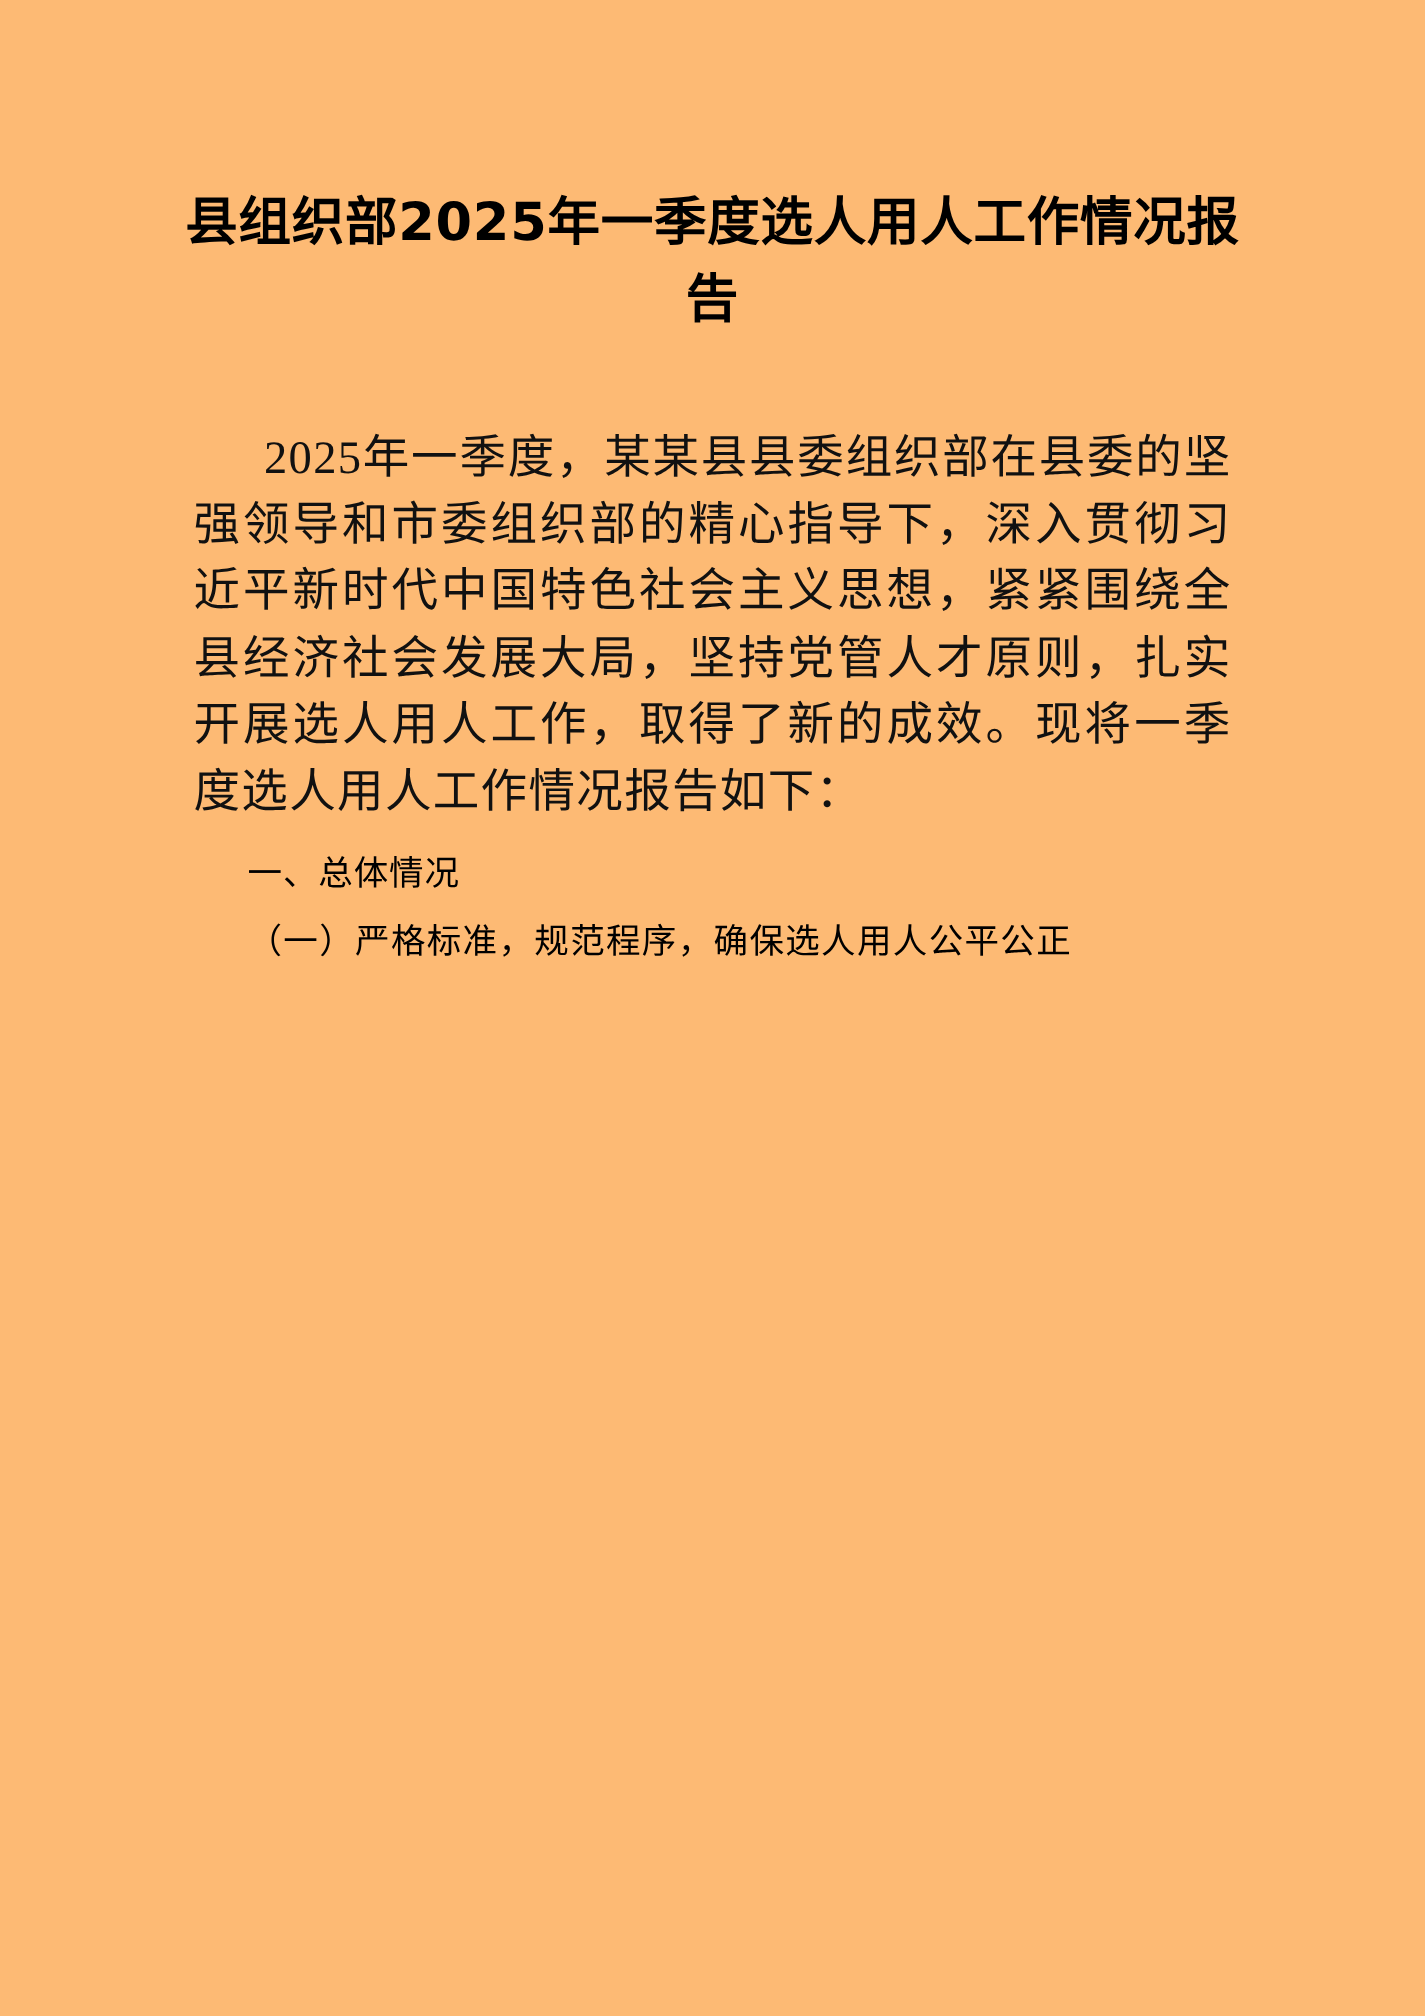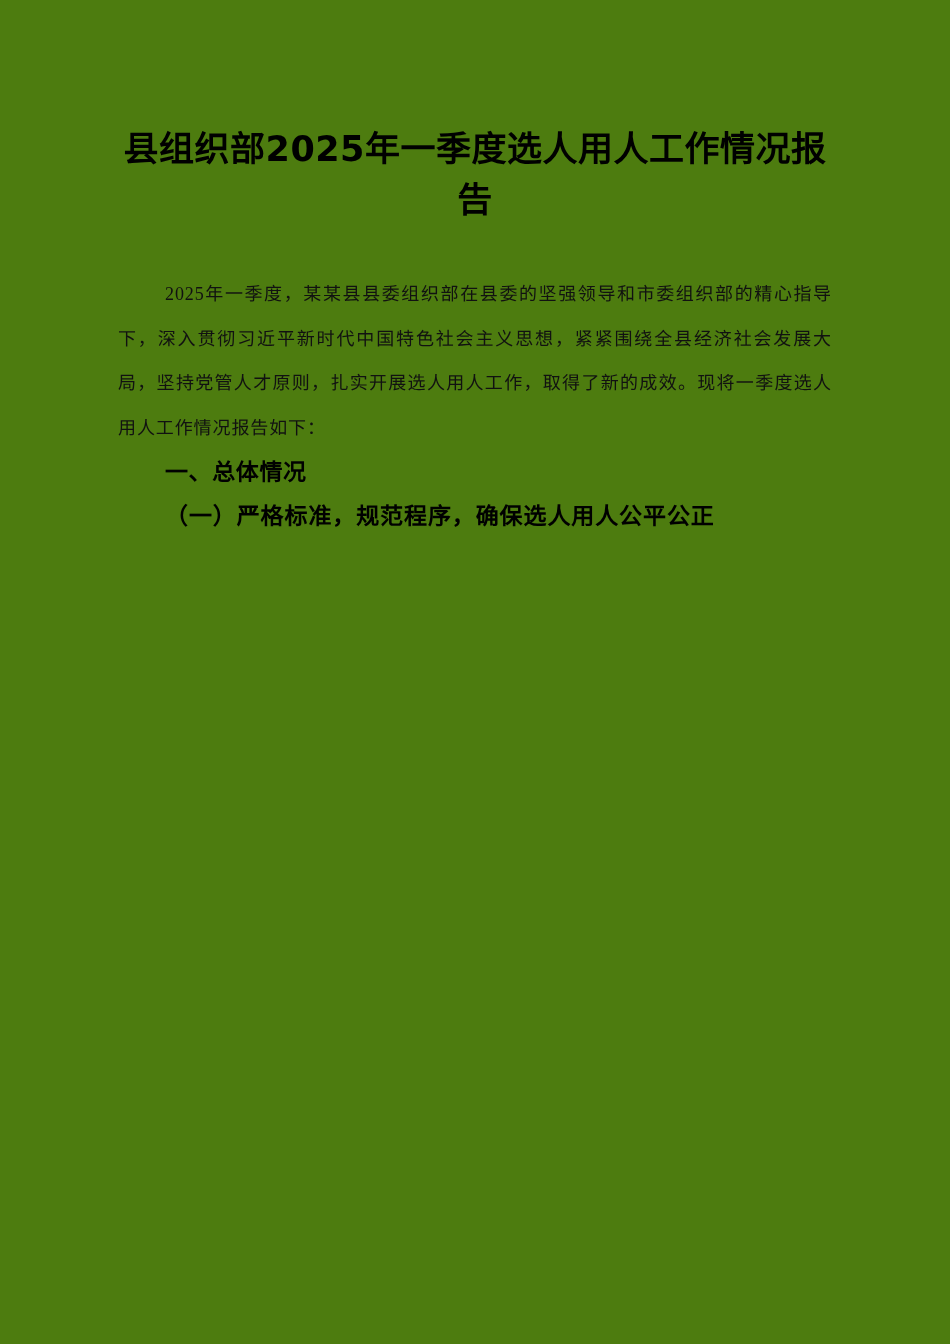--- a/index.html
+++ b/index.html
@@ -16,21 +16,21 @@
     color: #000000;
     -webkit-font-smoothing: antialiased;
   }
 
   .page {
     position: absolute;
     left: 0;
     top: 0;
     width: 950px;
     height: 1344px;
-    background: #4d7c0f;
+    background: #fdba74;
     box-sizing: border-box;
   }
 
   
   .content {
     position: absolute;
     left: 118px;
     top: 0;
     width: 714px;
   }
@@ -55,51 +55,51 @@
 
   
   .body-flow {
     position: absolute;
     left: 0;
     top: 272px;
     width: 714px;
   }
 
   p.para {
-    margin: 0;
+    margin: 11px;
     padding: 0;
     font-family: "Liberation Serif", "DejaVu Serif", serif;
-    font-size: 18px;
+    font-size: 31px;
     line-height: 44.5px;
     text-align: justify;
     text-justify: inter-ideograph;
     text-indent: 47px;
     color: #111111;
     letter-spacing: 0.9px;
     word-break: break-all;
   }
 
   h2.head1 {
     margin: 0;
     padding: 0;
     font-family: "DejaVu Sans", "Liberation Sans", sans-serif;
-    font-weight: 700;
+    font-weight: 400;
     font-size: 23px;
     line-height: 44.5px;
     text-indent: 47px;
     text-align: left;
     letter-spacing: 0.6px;
     color: #000000;
   }
 
   h3.head2 {
     margin: 0;
     padding: 0;
     font-family: "Liberation Serif", "DejaVu Serif", serif;
-    font-weight: 700;
+    font-weight: 400;
     font-size: 23px;
     line-height: 44.5px;
     text-indent: 47px;
     text-align: left;
     letter-spacing: 0.9px;
     color: #000000;
   }
 </style>
 </head>
 <body>

